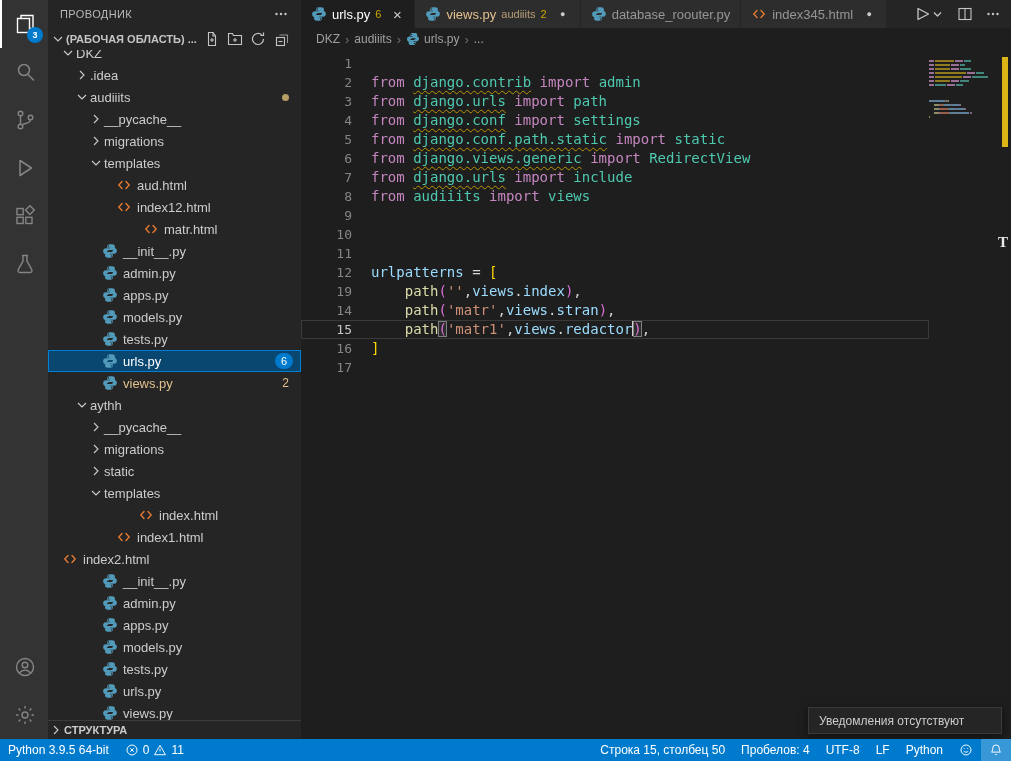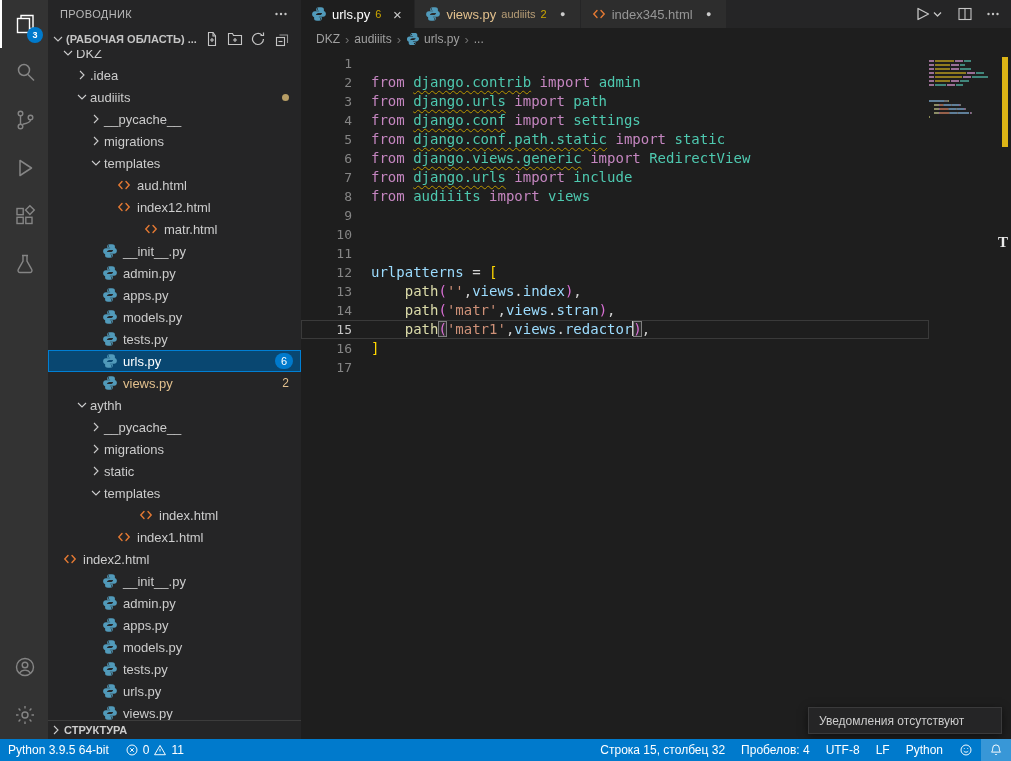--- a/index.html
+++ b/index.html
@@ -560,20 +560,29 @@
               <path fill="#519aba" d="M8.1 14.8c1.7 0 2.8-.75 2.8-2v-1.5h-3v-.55h4.3c1.5 0 2.7-1.1 2.7-2.9 0-1.75-1.1-2.85-2.6-2.85h-1.2v1.65C11.1 8 9.9 9 8.45 9h-3.3C3.95 9 3.1 9.85 3.1 11.05v1.75c0 1.25 1.1 2 2.7 2zM9.65 13.7a.68.68 0 1 1 0-1.36.68.68 0 0 1 0 1.36z"></path>
             </svg>
           </span>
           <span>views.py</span>
           <span class="desc">audiiits</span>
           <span class="tbadge">2</span>
           <span class="dirty">●</span>
         </div>
         <div class="tab">
           <span class="ic">
+            <svg viewBox="0 0 16 16">
+              <path fill="#519aba" d="M7.9 1.2c-1.7 0-2.8.75-2.8 2v1.5h3v.55H3.8c-1.5 0-2.7 1.1-2.7 2.9 0 1.75 1.1 2.85 2.6 2.85h1.2V9.35C4.9 8 6.1 7 7.55 7h3.3c1.2 0 2.05-.85 2.05-2.05V3.2c0-1.25-1.1-2-2.7-2zM6.35 2.3a.68.68 0 1 1 0 1.36.68.68 0 0 1 0-1.36z"></path>
+              <path fill="#519aba" d="M8.1 14.8c1.7 0 2.8-.75 2.8-2v-1.5h-3v-.55h4.3c1.5 0 2.7-1.1 2.7-2.9 0-1.75-1.1-2.85-2.6-2.85h-1.2v1.65C11.1 8 9.9 9 8.45 9h-3.3C3.95 9 3.1 9.85 3.1 11.05v1.75c0 1.25 1.1 2 2.7 2zM9.65 13.7a.68.68 0 1 1 0-1.36.68.68 0 0 1 0 1.36z"></path>
+            </svg>
+          </span>
+          <span>database_roouter.py</span>
+        </div>
+        <div class="tab">
+          <span class="ic">
             <svg viewBox="0 0 16 16" fill="none" stroke="#e37933" stroke-width="1.4" stroke-linecap="round">
               <path d="M6 4.5 2.8 8 6 11.5"></path>
               <path d="M10 4.5 13.2 8 10 11.5"></path>
             </svg>
           </span>
           <span>index345.html</span>
           <span class="dirty">●</span>
         </div>
         <div id="tab-actions">
           <span class="ta">
@@ -663,21 +672,21 @@
         </div>
         <div class="cl">
           <span class="ln">11</span>
           <span class="ct"></span>
         </div>
         <div class="cl">
           <span class="ln">12</span>
           <span class="ct"><span class="var">urlpatterns</span><span class="pl"> = </span><span class="br1">[</span></span>
         </div>
         <div class="cl">
-          <span class="ln">13</span>
+          <span class="ln">19</span>
           <span class="ct"><span class="pl">    </span><span class="fn">path</span><span class="br2">(</span><span class="str">''</span><span class="pl">,</span><span class="var">views</span><span class="pl">.</span><span class="var">index</span><span class="br2">)</span><span class="pl">,</span></span>
         </div>
         <div class="cl">
           <span class="ln">14</span>
           <span class="ct"><span class="pl">    </span><span class="fn">path</span><span class="br2">(</span><span class="str">'matr'</span><span class="pl">,</span><span class="var">views</span><span class="pl">.</span><span class="var">stran</span><span class="br2">)</span><span class="pl">,</span></span>
         </div>
         <div class="cl cur-line">
           <span class="ln">15</span>
           <span class="ct"><span class="pl">    </span><span class="fn">path</span><span class="br2 match">(</span><span class="str">'matr1'</span><span class="pl">,</span><span class="var">views</span><span class="pl">.</span><span class="var">redactor</span><span class="cur"></span><span class="br2 match">)</span><span class="pl">,</span></span>
         </div>
@@ -828,21 +837,21 @@
         <span class="ic">
           <svg viewBox="0 0 16 16" fill="none" stroke="currentColor" stroke-width="1.1" stroke-linejoin="round">
             <path d="M8 2.8 14.2 13.4H1.8z"></path>
             <path d="M8 6.7v3M8 11.4v.2"></path>
           </svg>
         </span>
         <span>11</span>
       </div>
       <div id="st-right">
         <div class="sti">
-          <span>Строка 15, столбец 32</span>
+          <span>Строка 15, столбец 50</span>
         </div>
         <div class="sti">
           <span>Пробелов: 4</span>
         </div>
         <div class="sti">
           <span>UTF-8</span>
         </div>
         <div class="sti">
           <span>LF</span>
         </div>

